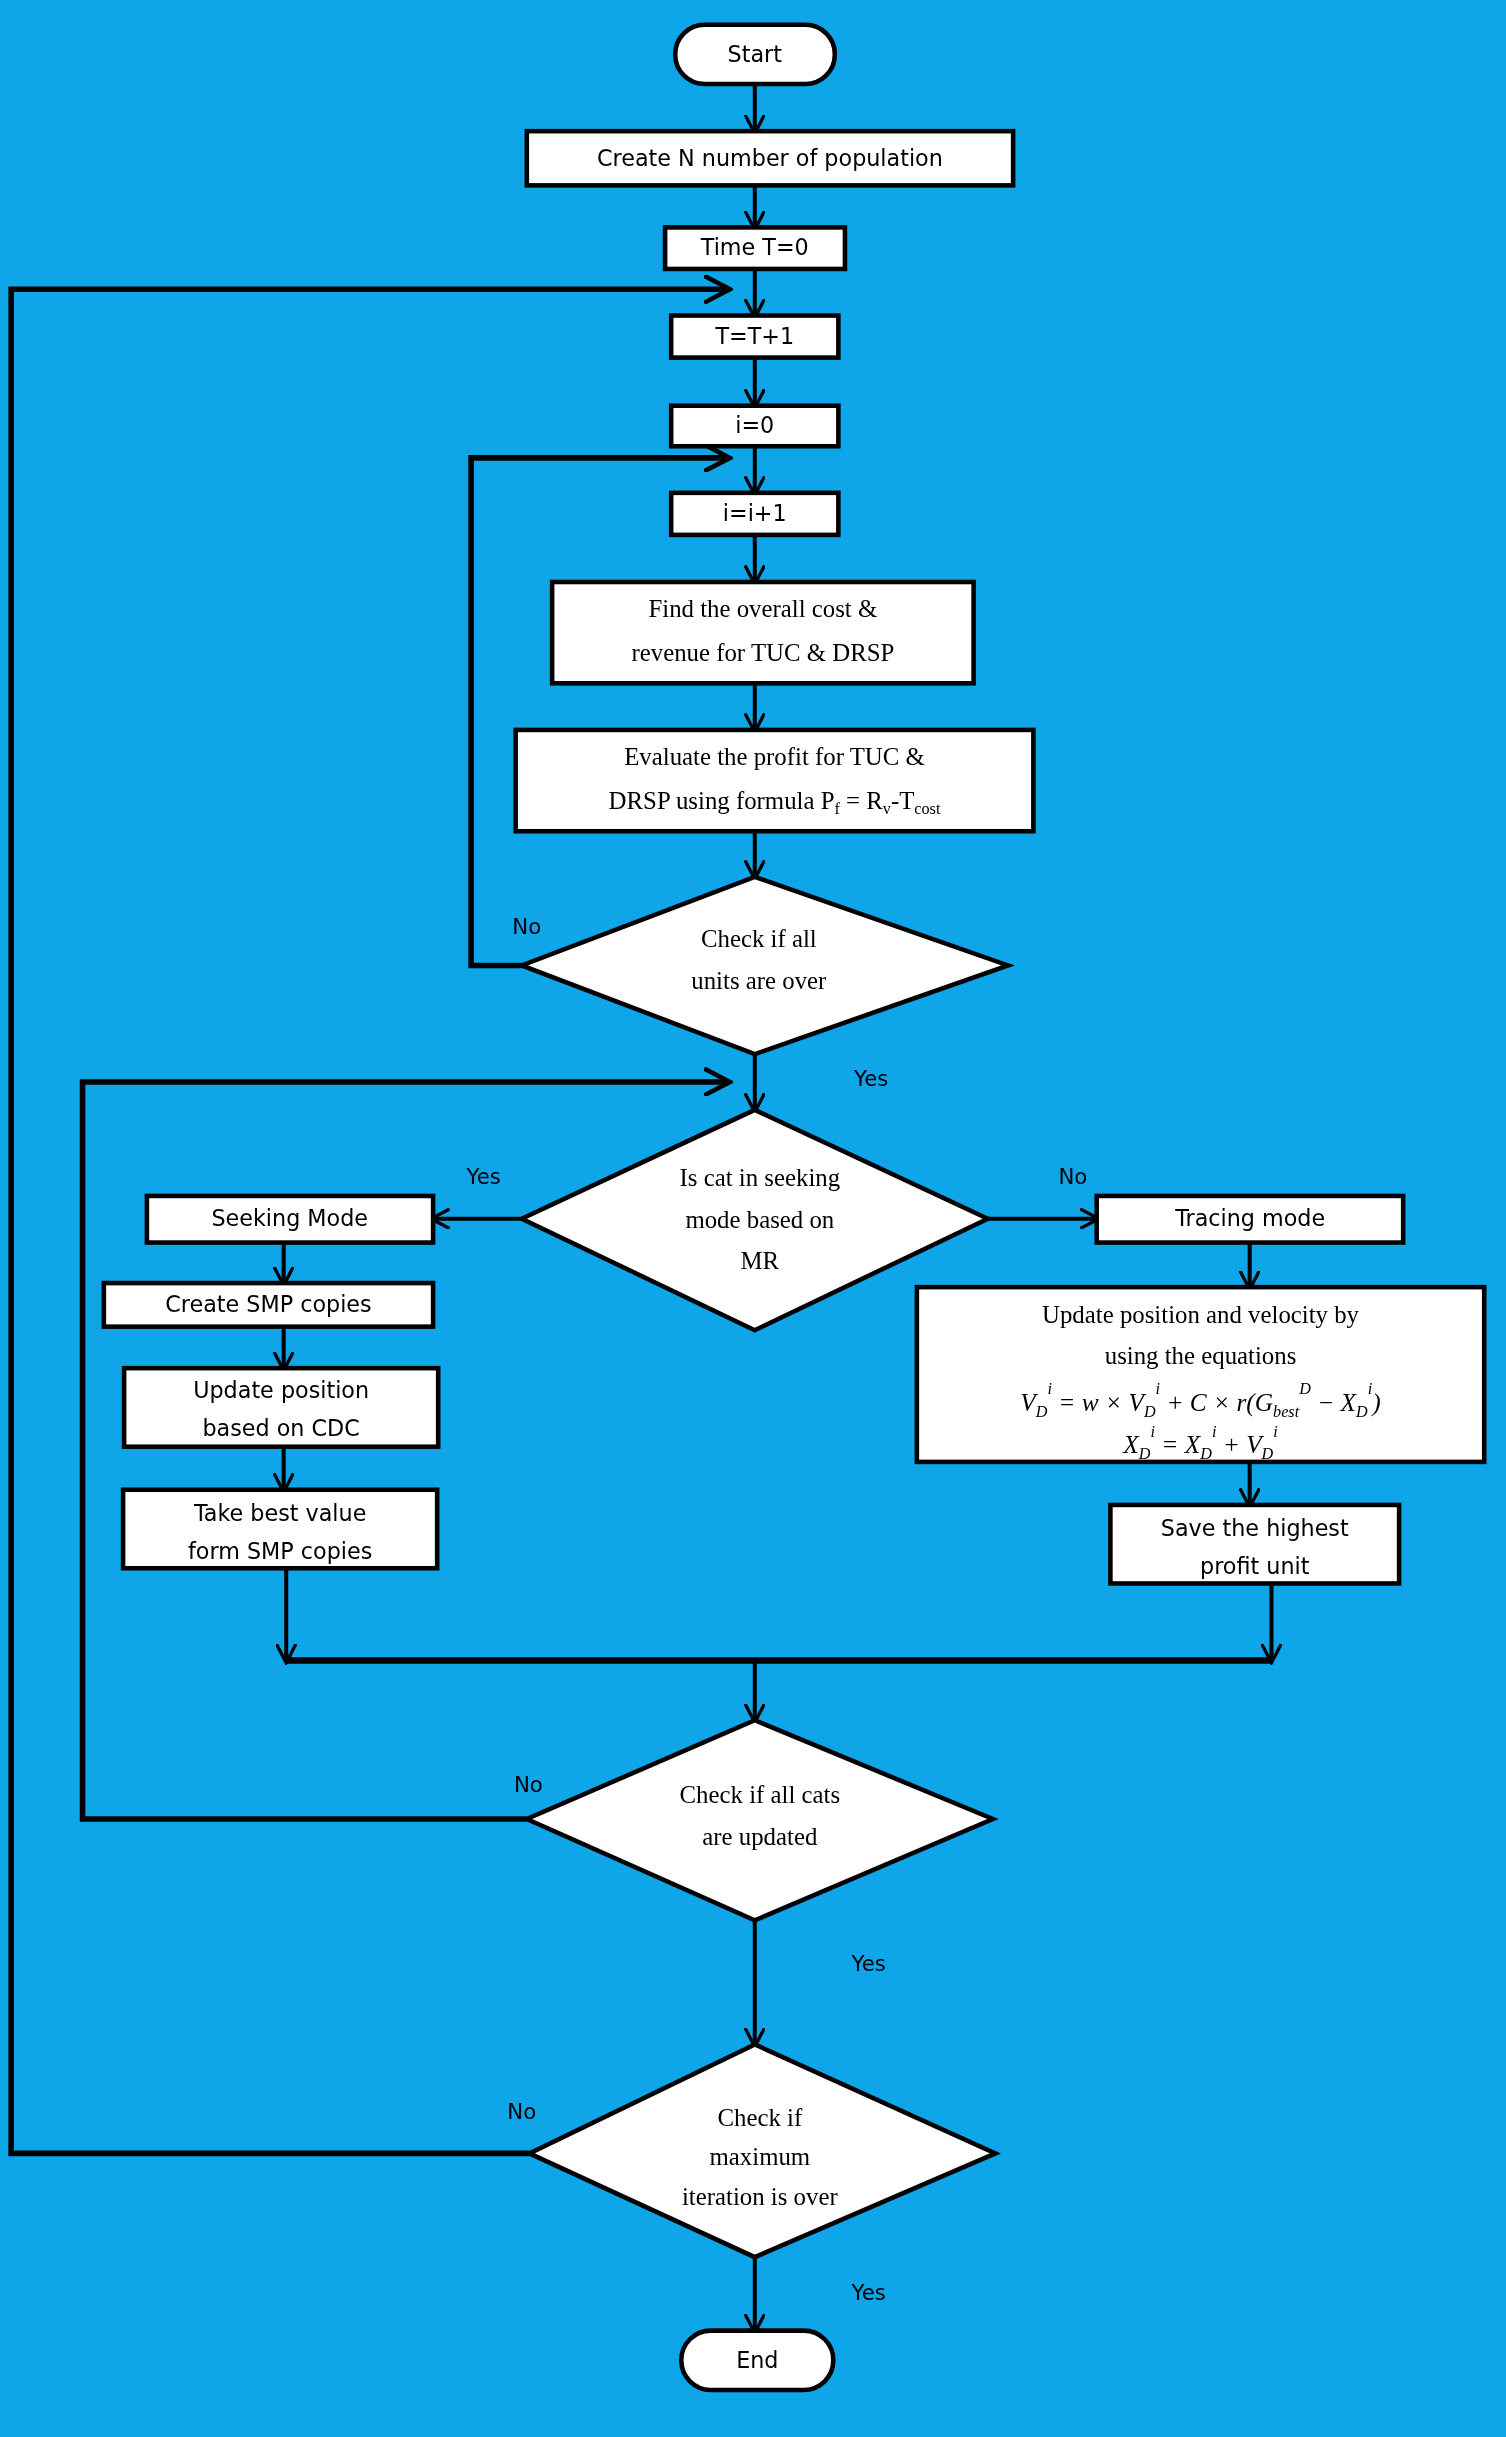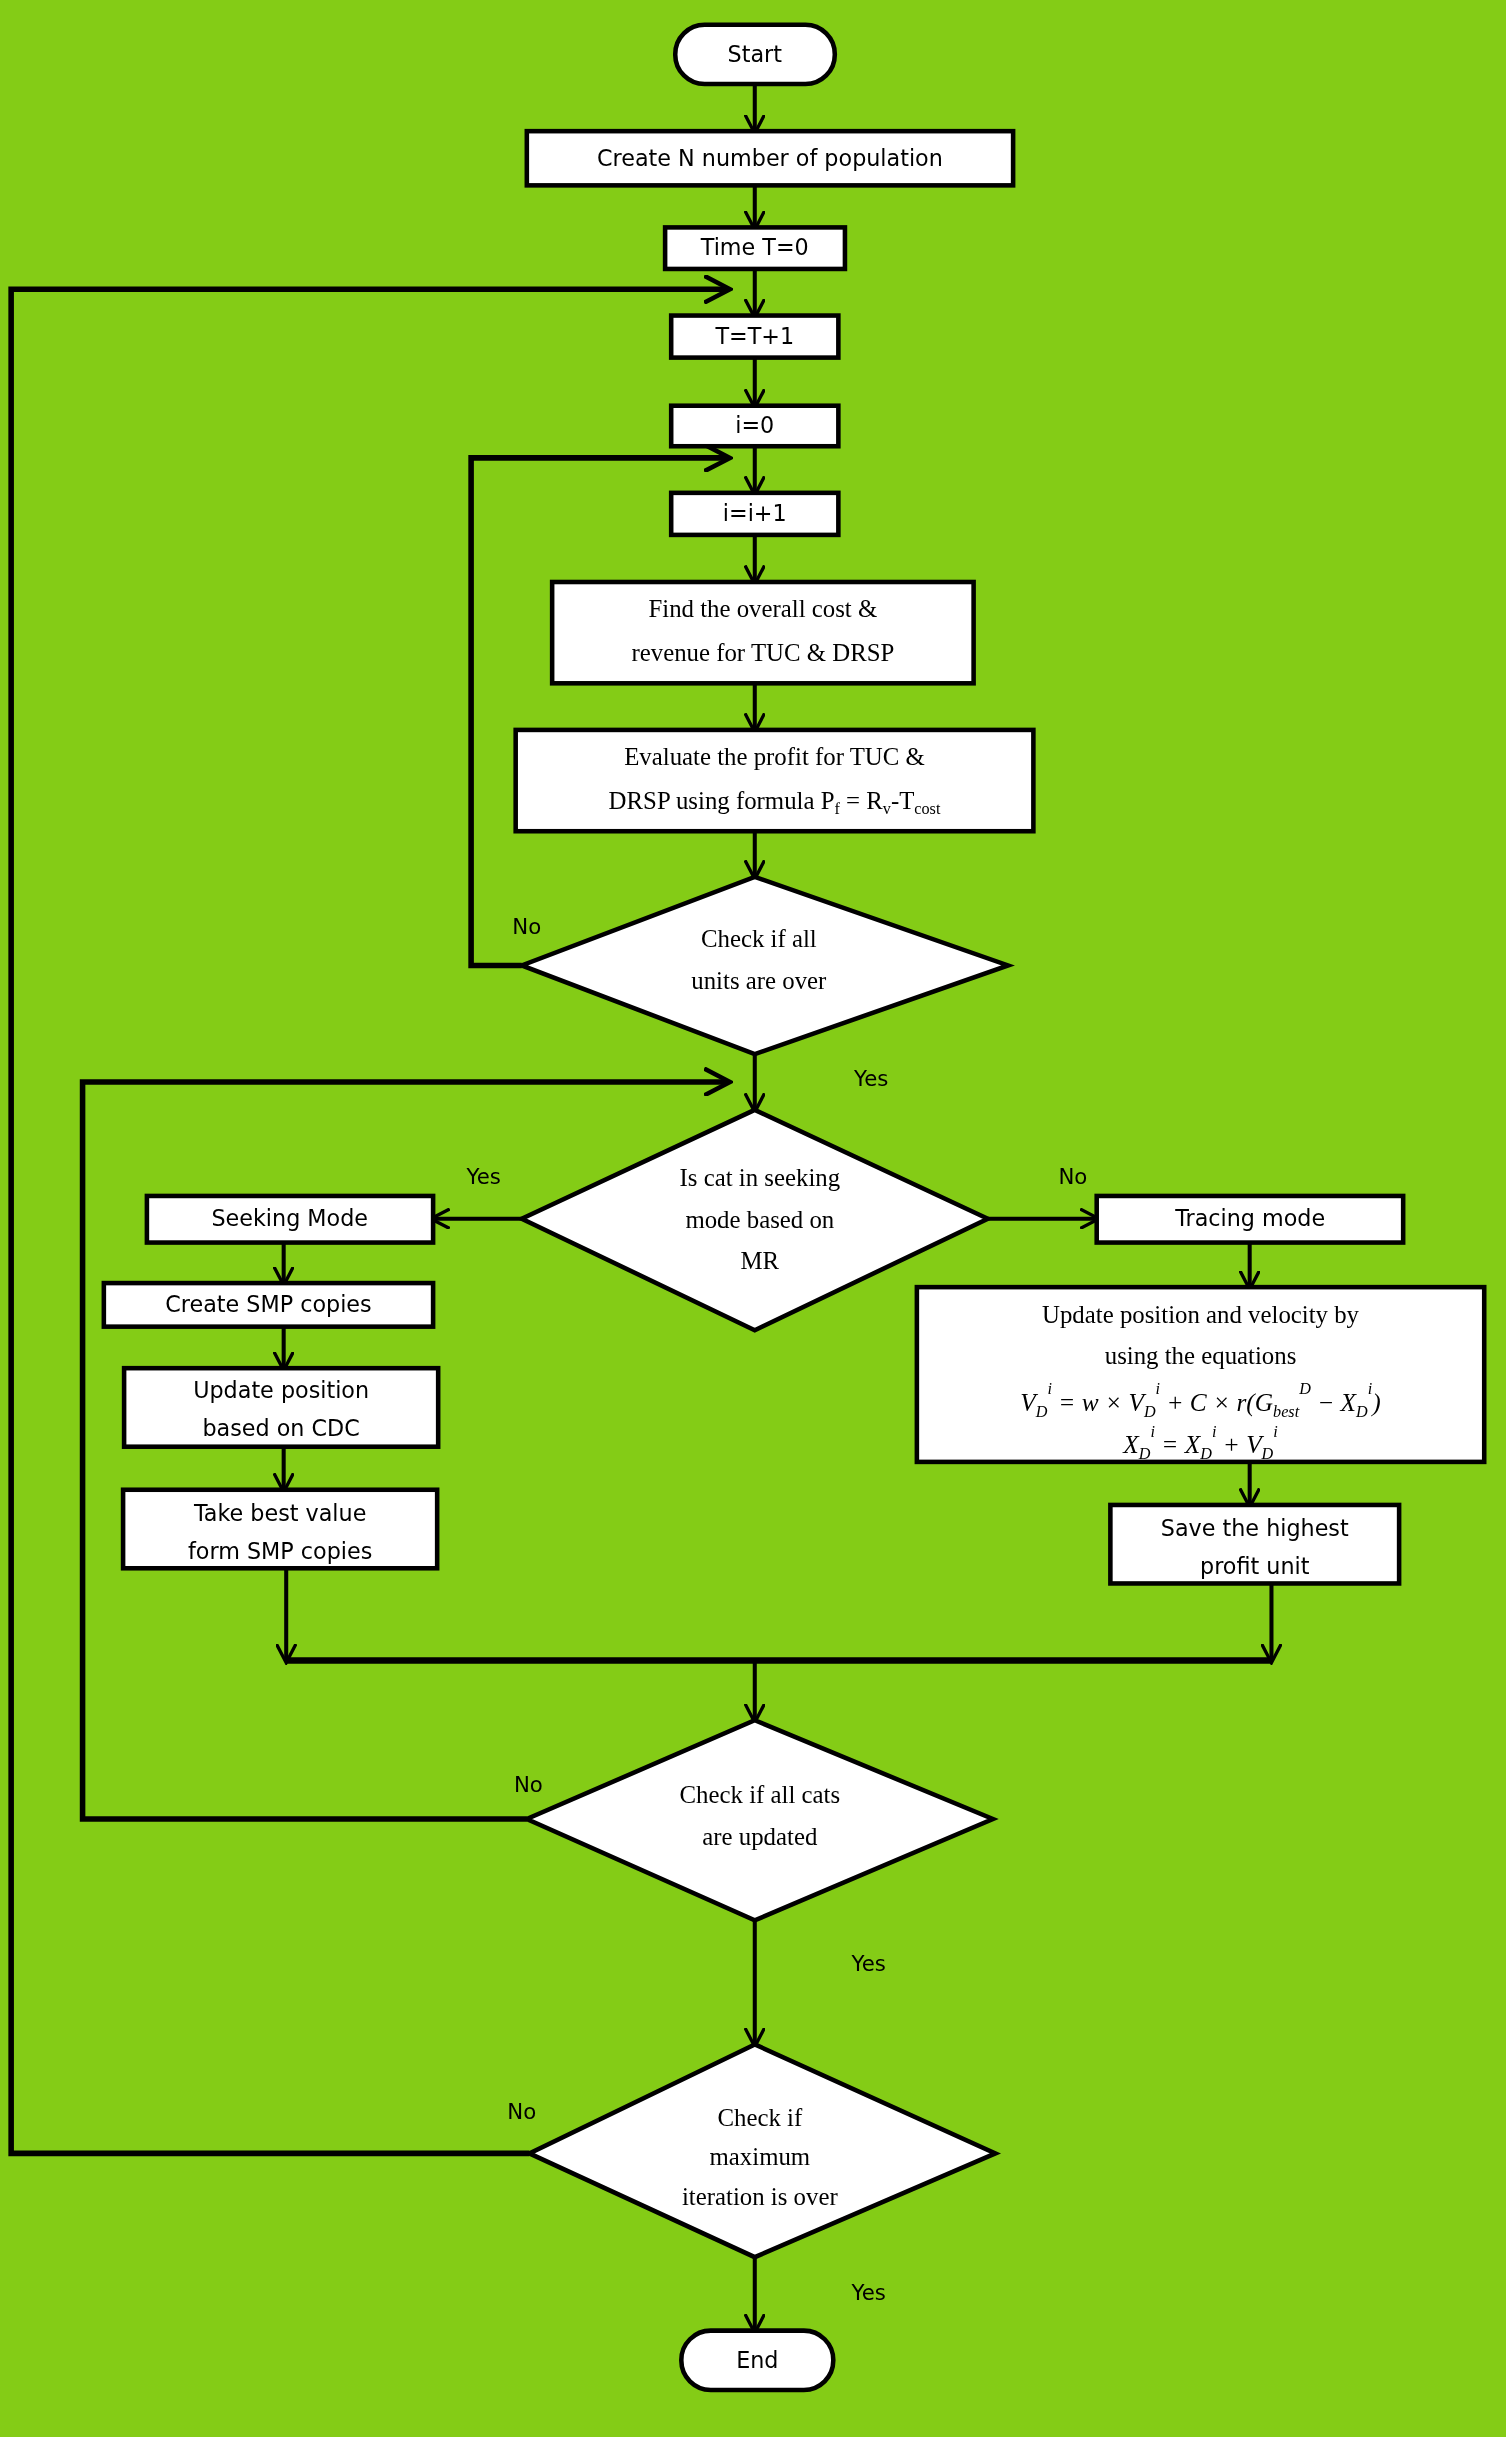--- a/index.html
+++ b/index.html
@@ -4,21 +4,21 @@
 <style>
   html, body {
     margin: 0;
     padding: 0;
     background: #ffffff;
   }
   #flowchart-root {
     position: relative;
     width: 1506px;
     height: 2438px;
-    background: #84cc16;
+    background: #0ea5e9;
     overflow: hidden;
     font-family: "Liberation Serif", serif;
   }
   svg.fc { display: block; width: 1506px; height: 2438px; }
 
   .shape-stroke { fill: #ffffff; stroke: #000000; stroke-width: 9; }
   .conn { stroke: #000000; stroke-width: 8; fill: none; }
   .conn-thick { stroke: #000000; stroke-width: 11; fill: none; }
   .merge-bar { stroke: #000000; stroke-width: 13; fill: none; }
 

